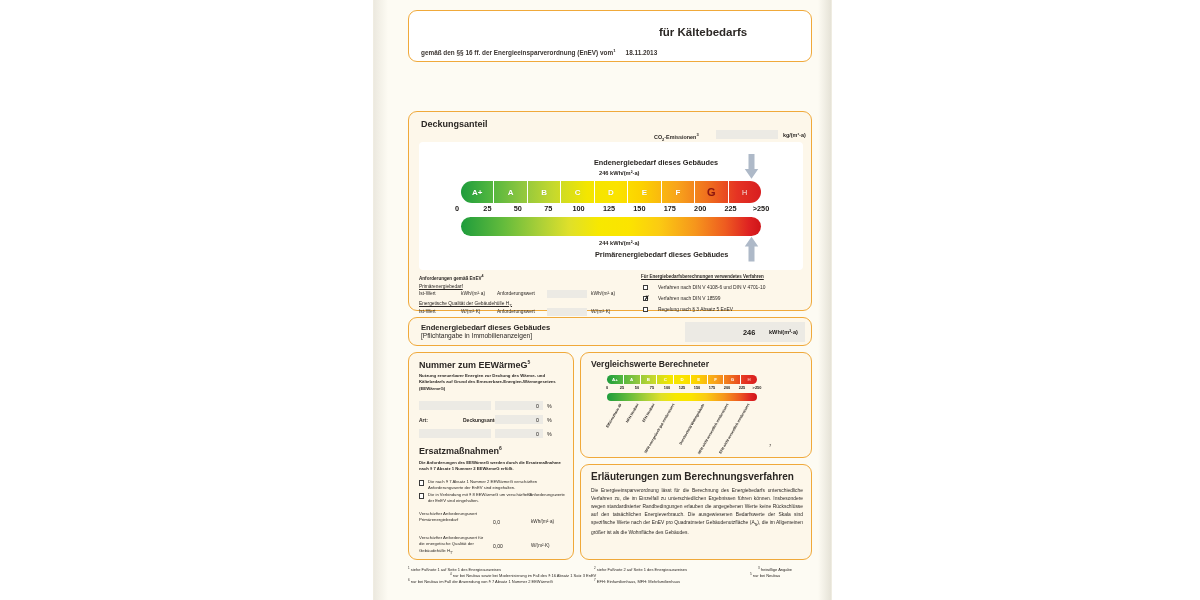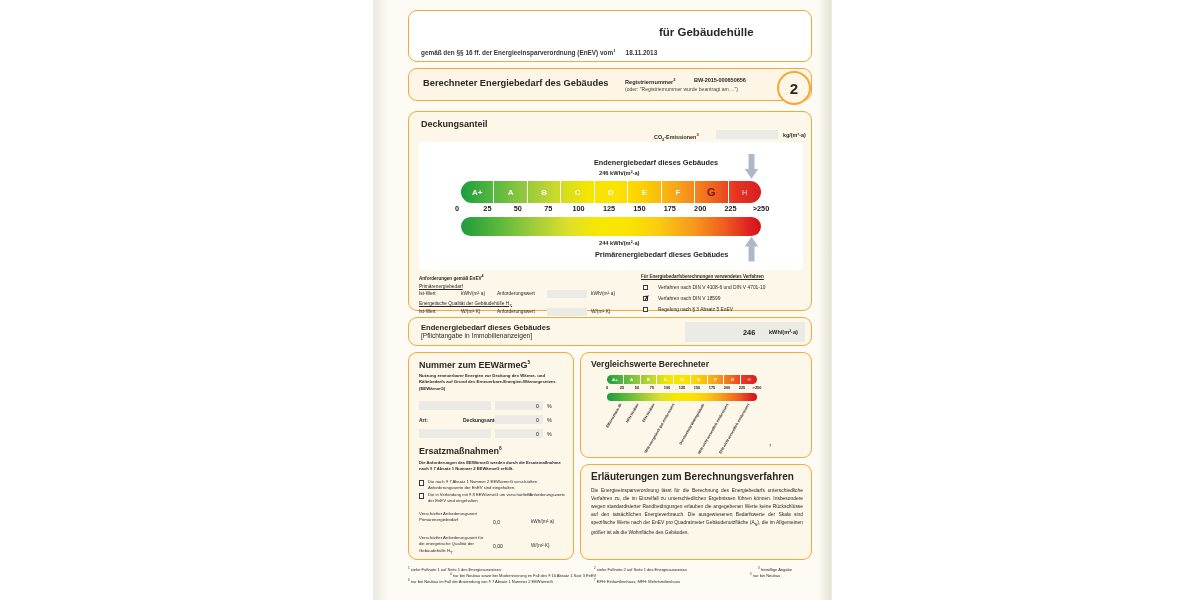--- a/index.html
+++ b/index.html
@@ -302,35 +302,26 @@
 </head>
 <body>
 
 <div id="scan-page"></div>
 <div id="scan-left-shadow"></div>
 <div id="scan-right-shadow"></div>
 
 <div class="sheet">
 
   <div class="panel" id="hdr-title-box">
-    <div id="hdr-sub">für Gebäudehülle</div>
+    <div id="hdr-sub">für Kältebedarfs</div>
     <div id="hdr-legal">
       <span>gemäß den §§ 16 ff. der Energieeinsparverordnung (EnEV) vom</span><span class="sup">1</span><span class="date">18.11.2013</span>
     </div>
   </div>
 
-  <div class="panel tint" id="row2">
-    <div id="row2-title">Berechneter Energiebedarf des Gebäudes</div>
-    <div id="reg-label">
-      <span>Registriernummer</span><span class="sup">2</span>
-    </div>
-    <div id="reg-value">BW-2015-000650656</div>
-    <div id="reg-note">(oder: "Registriernummer wurde beantragt am ...")</div>
-    <div id="page-badge">2</div>
-  </div>
 
   <div class="panel" id="ebedarf">
     <div id="eb-title">Deckungsanteil</div>
 
     <div id="co2-label">
       <span>CO</span><span class="sub">2</span><span>-Emissionen</span><span class="sup">3</span>
     </div>
     <div id="co2-field"></div>
     <div id="co2-unit">kg/(m²·a)</div>
 

